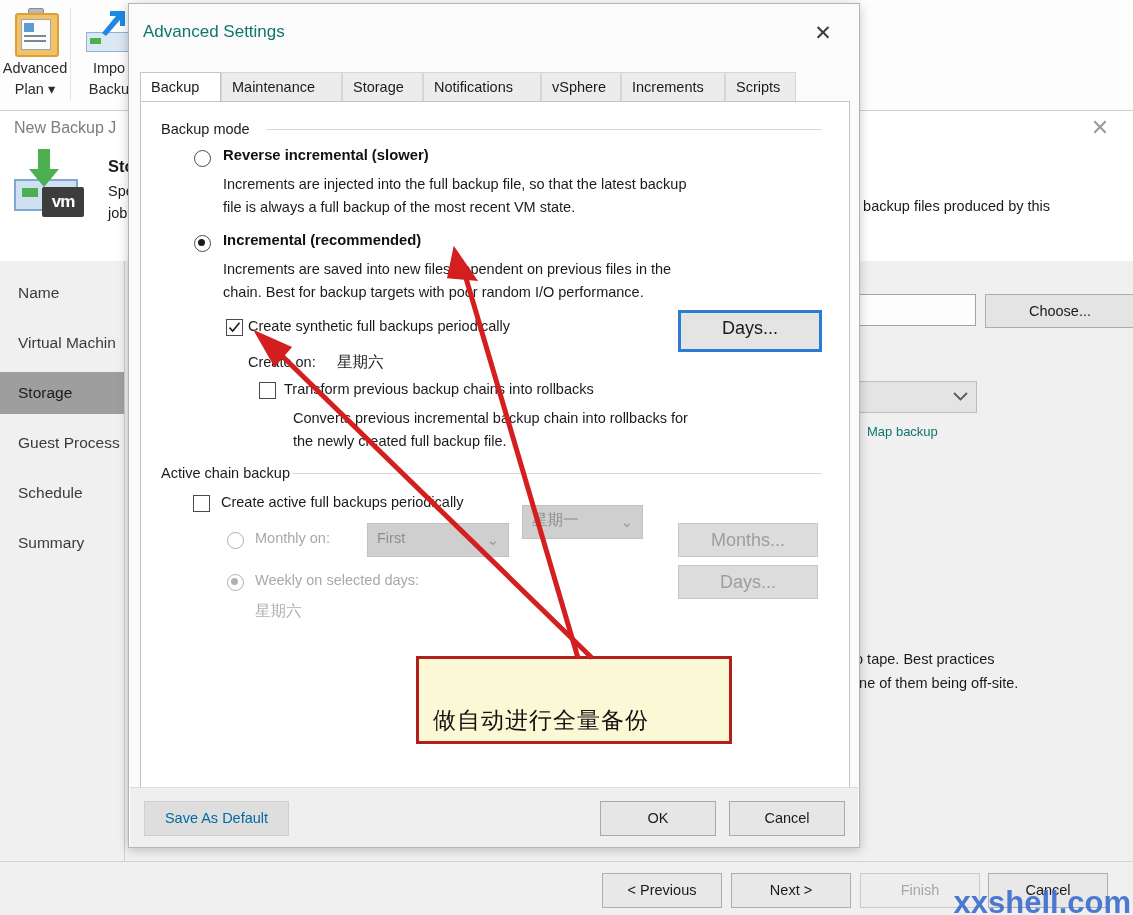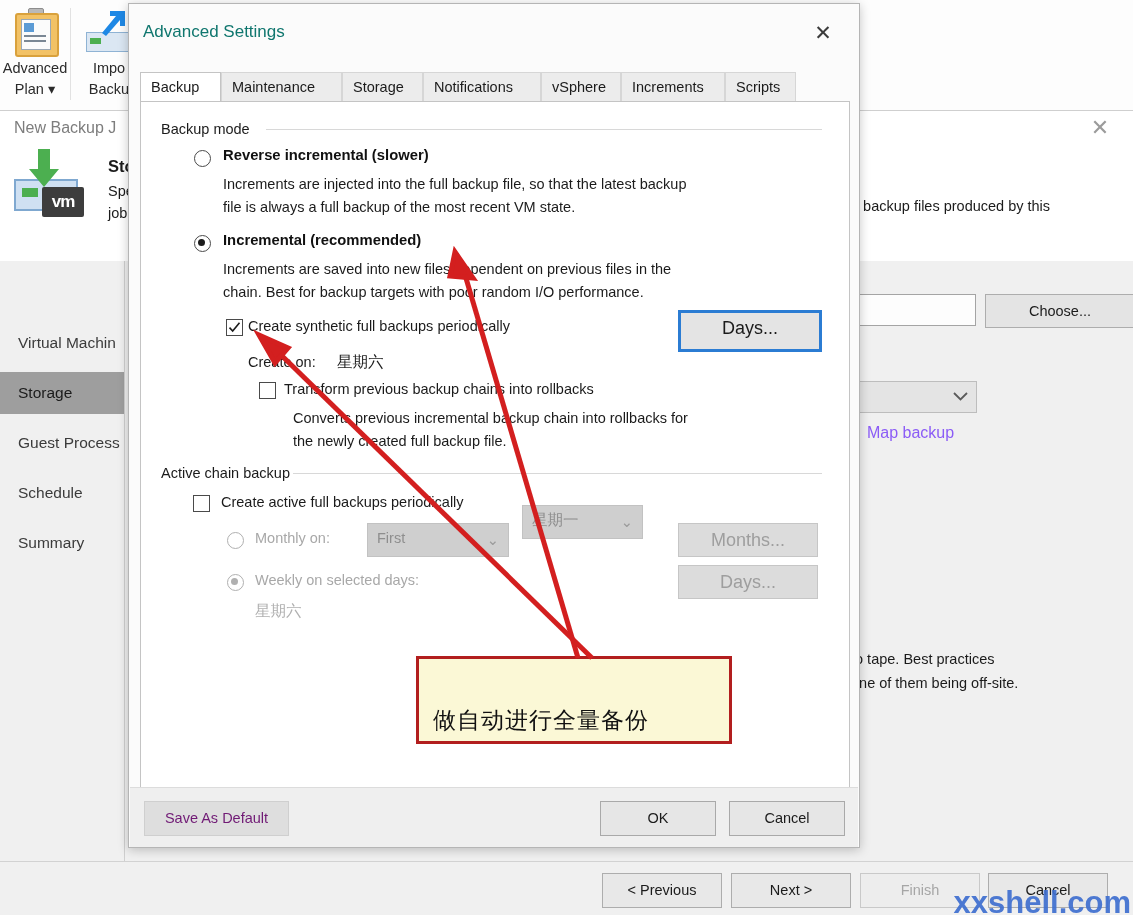--- a/index.html
+++ b/index.html
@@ -50,21 +50,21 @@
   #wiz-body{left:0;top:150px;width:1133px;height:600px;background:#f0f0f0;}
   #wiz-sidebar{left:0;top:150px;width:124px;height:600px;background:#f0f0f0;}
   .side-item{position:absolute;left:0;width:124px;height:42px;line-height:42px;padding-left:18px;
       box-sizing:border-box;font-size:15.5px;color:#3b3b3b;}
   .side-item.sel{background:#9e9e9e;color:#1b1b1b;}
   #wiz-content{left:124px;top:150px;width:1009px;height:600px;background:#f0f0f0;border-left:1px solid #cfcfcf;}
   .bg-text{position:absolute;font-size:14.5px;color:#1b1b1b;}
   .bg-field{position:absolute;background:#fdfdfd;border:1px solid #a4a4a4;}
   .bg-btn{position:absolute;background:#e4e4e4;border:1px solid #adadad;text-align:center;font-size:14.5px;color:#1b1b1b;}
   .bg-combo{position:absolute;background:#e4e4e4;border:1px solid #bdbdbd;}
-  .bg-link{position:absolute;color:#8b5cf6;font-size:16px;}
+  .bg-link{position:absolute;color:#0f766e;font-size:13px;}
   #wiz-footer{left:0;top:750px;width:1133px;height:55px;background:#f0f0f0;border-top:1px solid #d2d2d2;}
   .nav-btn{position:absolute;top:11px;width:118px;height:33px;background:#e8e8e8;border:1px solid #adadad;
       text-align:center;line-height:33px;font-size:14.5px;color:#1b1b1b;}
   .nav-btn.dis{color:#a6a6a6;background:#ededed;border-color:#c9c9c9;}
 
   
   #adv-wrap{left:978px;top:770px;width:126px;height:32px;border:3px solid #2b7cd3;background:#e8e8e8;}
   #adv-inner{position:absolute;left:0;top:0;width:100%;height:100%;line-height:26px;font-size:14.5px;color:#1b1b1b;padding-left:34px;box-sizing:border-box;}
   #adv-gear{position:absolute;left:9px;top:5px;}
   #badge1{left:964px;top:778px;width:34px;height:34px;border-radius:50%;background:#1f5fad;border:3px solid #ffffff;
@@ -105,21 +105,21 @@
   .dbtn.dim{color:#9e9e9e;background:#dcdcdc;border-color:#c6c6c6;}
   .dbtn.hl{border:3px solid #2b7cd3;}
   .dcombo{position:absolute;background:#cfcfcf;border:1px solid #c2c2c2;color:#8e8e8e;font-size:14.5px;}
   .dcombo .cv{position:absolute;left:9px;top:6px;}
   .dcombo .cc{position:absolute;right:9px;top:8px;color:#9b9b9b;}
 
   
   #dlg-foot{left:1px;top:783px;width:728px;height:59px;background:#efefef;border-top:1px solid #dcdcdc;}
   .fbtn{position:absolute;top:13px;width:114px;height:33px;border:1px solid #a9a9a9;background:#e6e6e6;
       text-align:center;line-height:33px;font-size:14.5px;color:#1b1b1b;}
-  .fbtn.dis{color:#701a75;background:#dedede;border-color:#cfcfcf;}
+  .fbtn.dis{color:#0369a1;background:#dedede;border-color:#cfcfcf;}
 
   
   #note{left:416px;top:656px;width:316px;height:88px;background:#fbf8d6;border:3px solid #b21e1e;box-sizing:border-box;}
   #note .nl{position:absolute;left:14px;font-family:"DejaVu Sans","Liberation Sans",sans-serif;
       font-size:23px;color:#111;letter-spacing:1px;white-space:nowrap;}
   #arrows{left:0;top:0;width:1133px;height:915px;pointer-events:none;}
 </style>
 </head>
 <body>
 
@@ -165,20 +165,21 @@
         <div class="vmbox">vm</div>
       </div>
       <div class="abs" id="wiz-h1">Sto</div>
       <div class="abs wiz-sub" style="top:72px">Spe</div>
       <div class="abs wiz-sub" style="top:94px">job</div>
     </div>
 
     <div class="abs" id="wiz-body"></div>
 
     <div class="abs" id="wiz-sidebar">
+      <div class="side-item" style="top:11px">Name</div>
       <div class="side-item" style="top:61px">Virtual Machin</div>
       <div class="side-item sel" style="top:111px">Storage</div>
       <div class="side-item" style="top:161px">Guest Process</div>
       <div class="side-item" style="top:211px">Schedule</div>
       <div class="side-item" style="top:261px">Summary</div>
     </div>
 
     <div class="abs" id="wiz-content">
       <div class="bg-text" style="left:726px;top:-63px;white-space:nowrap">e backup files produced by this</div>
       <div class="bg-field" style="left:700px;top:33px;width:149px;height:30px"></div>

